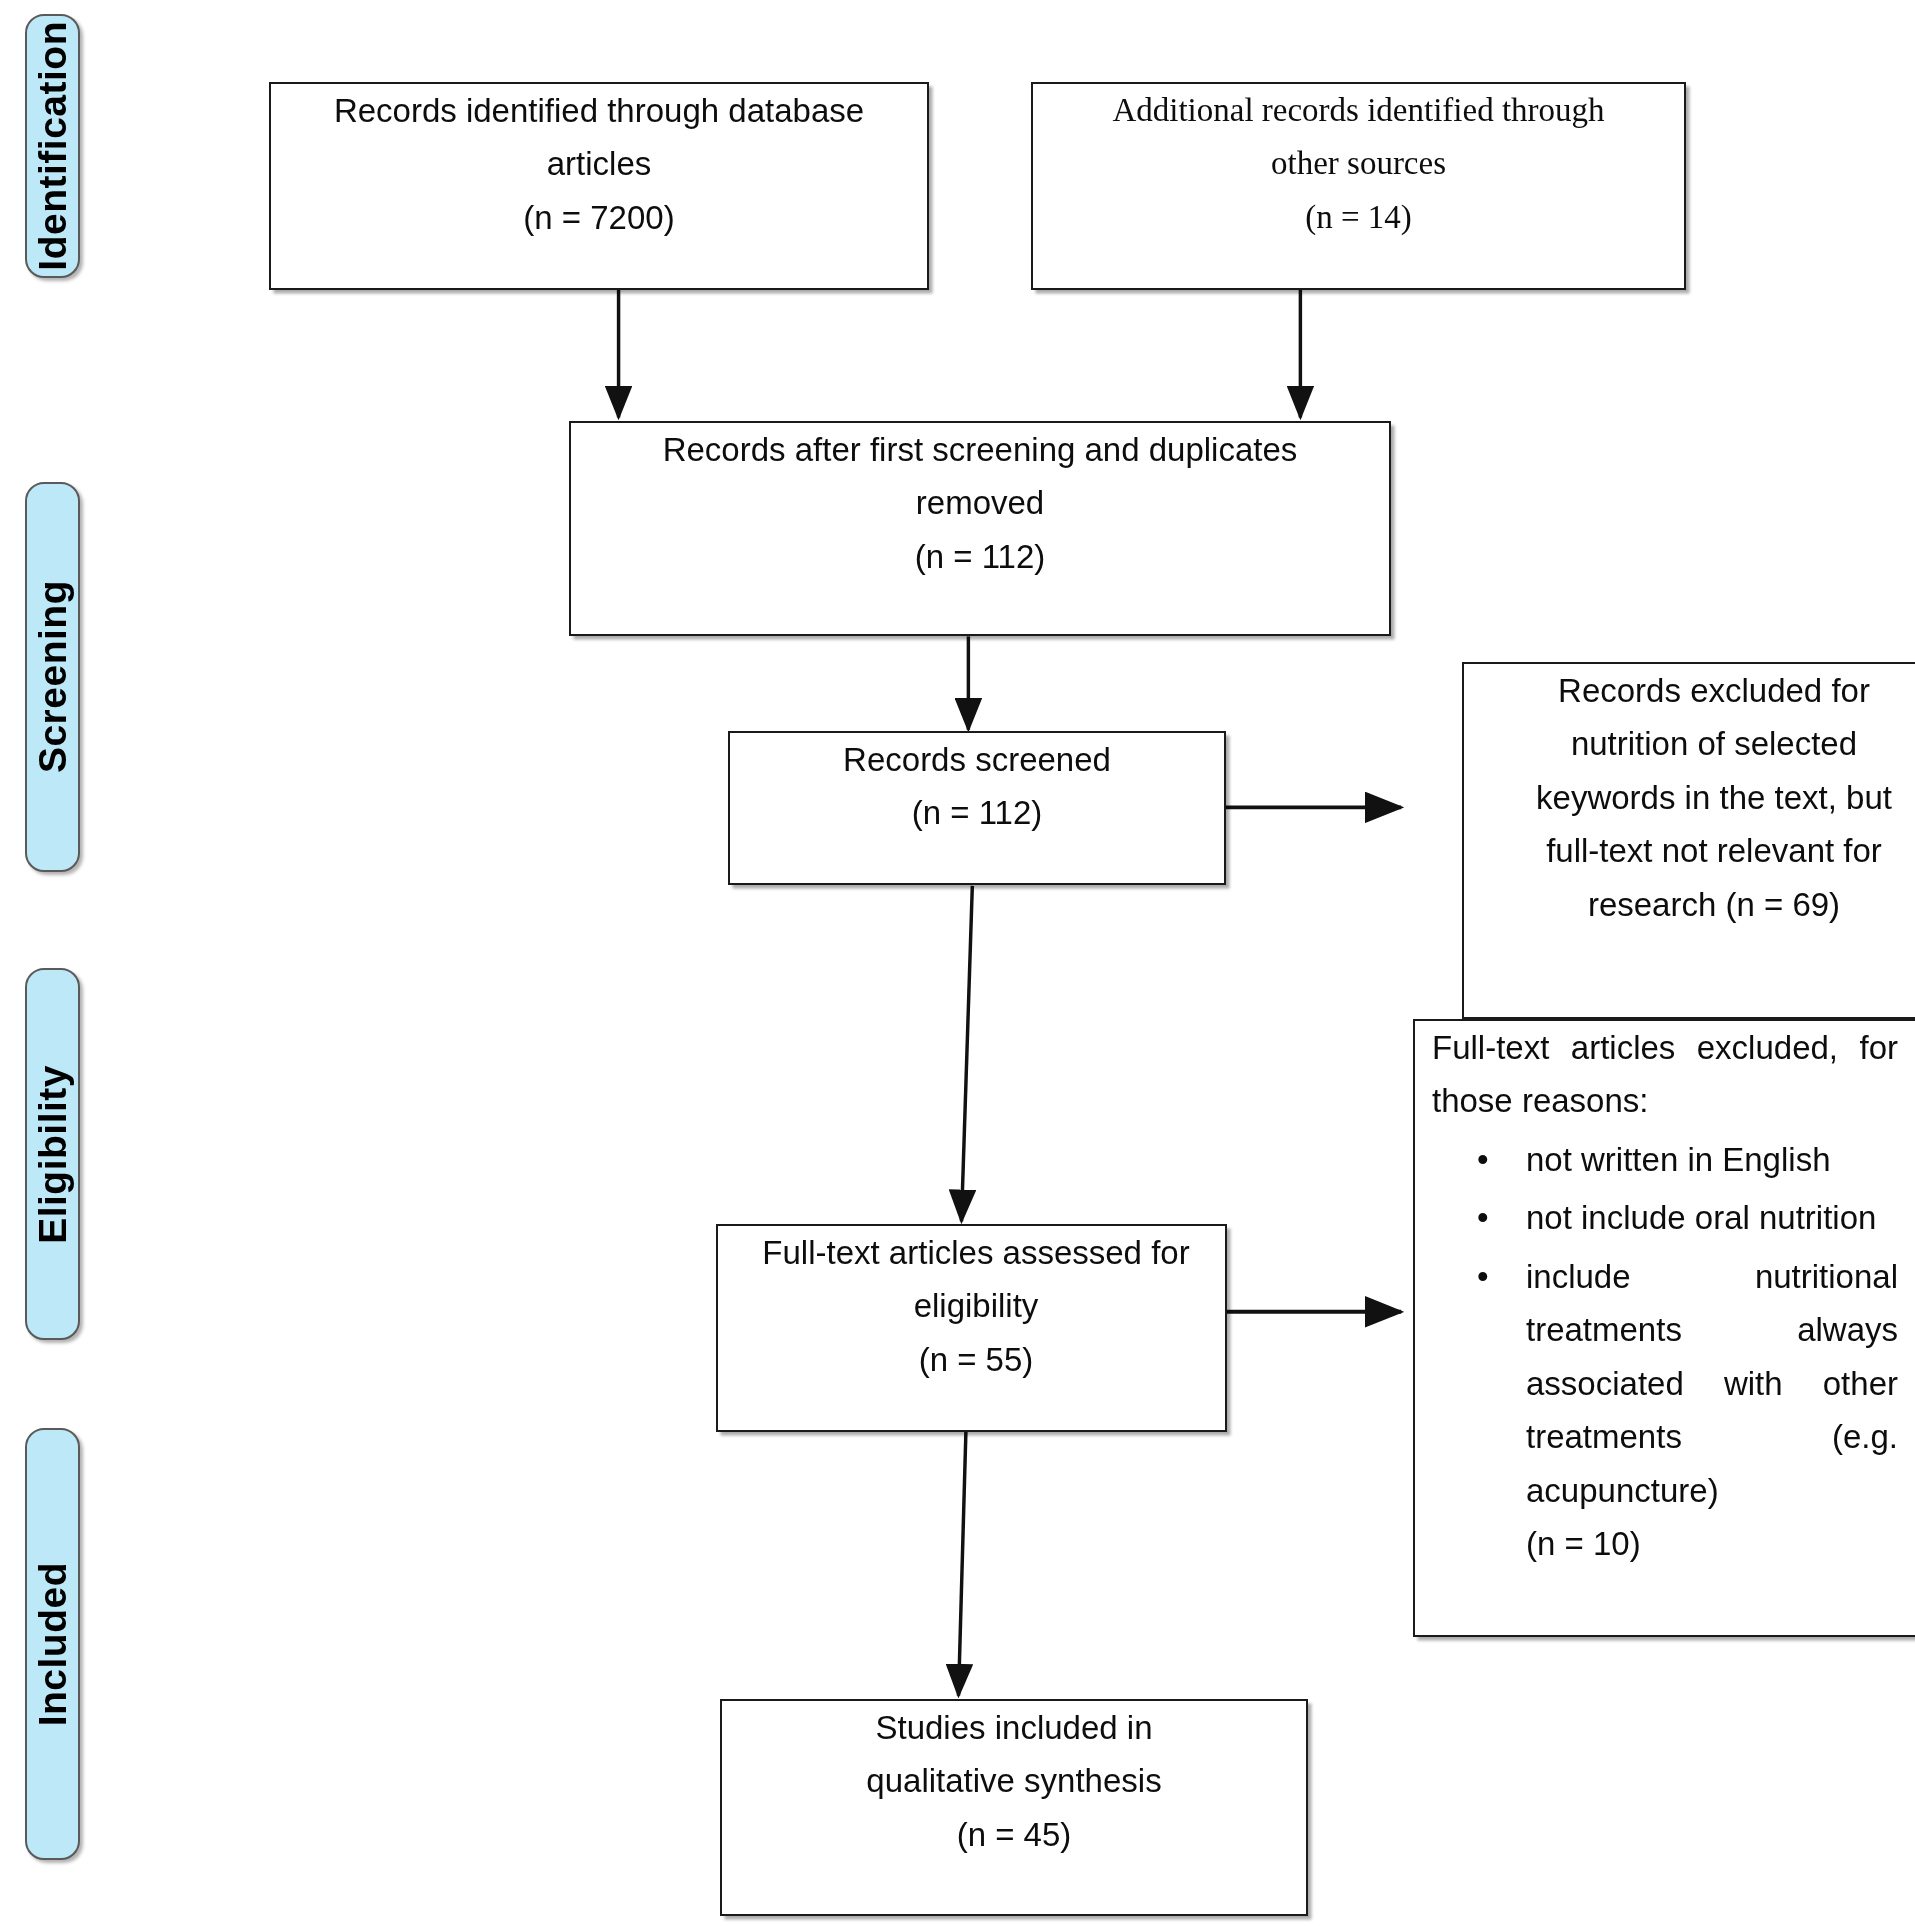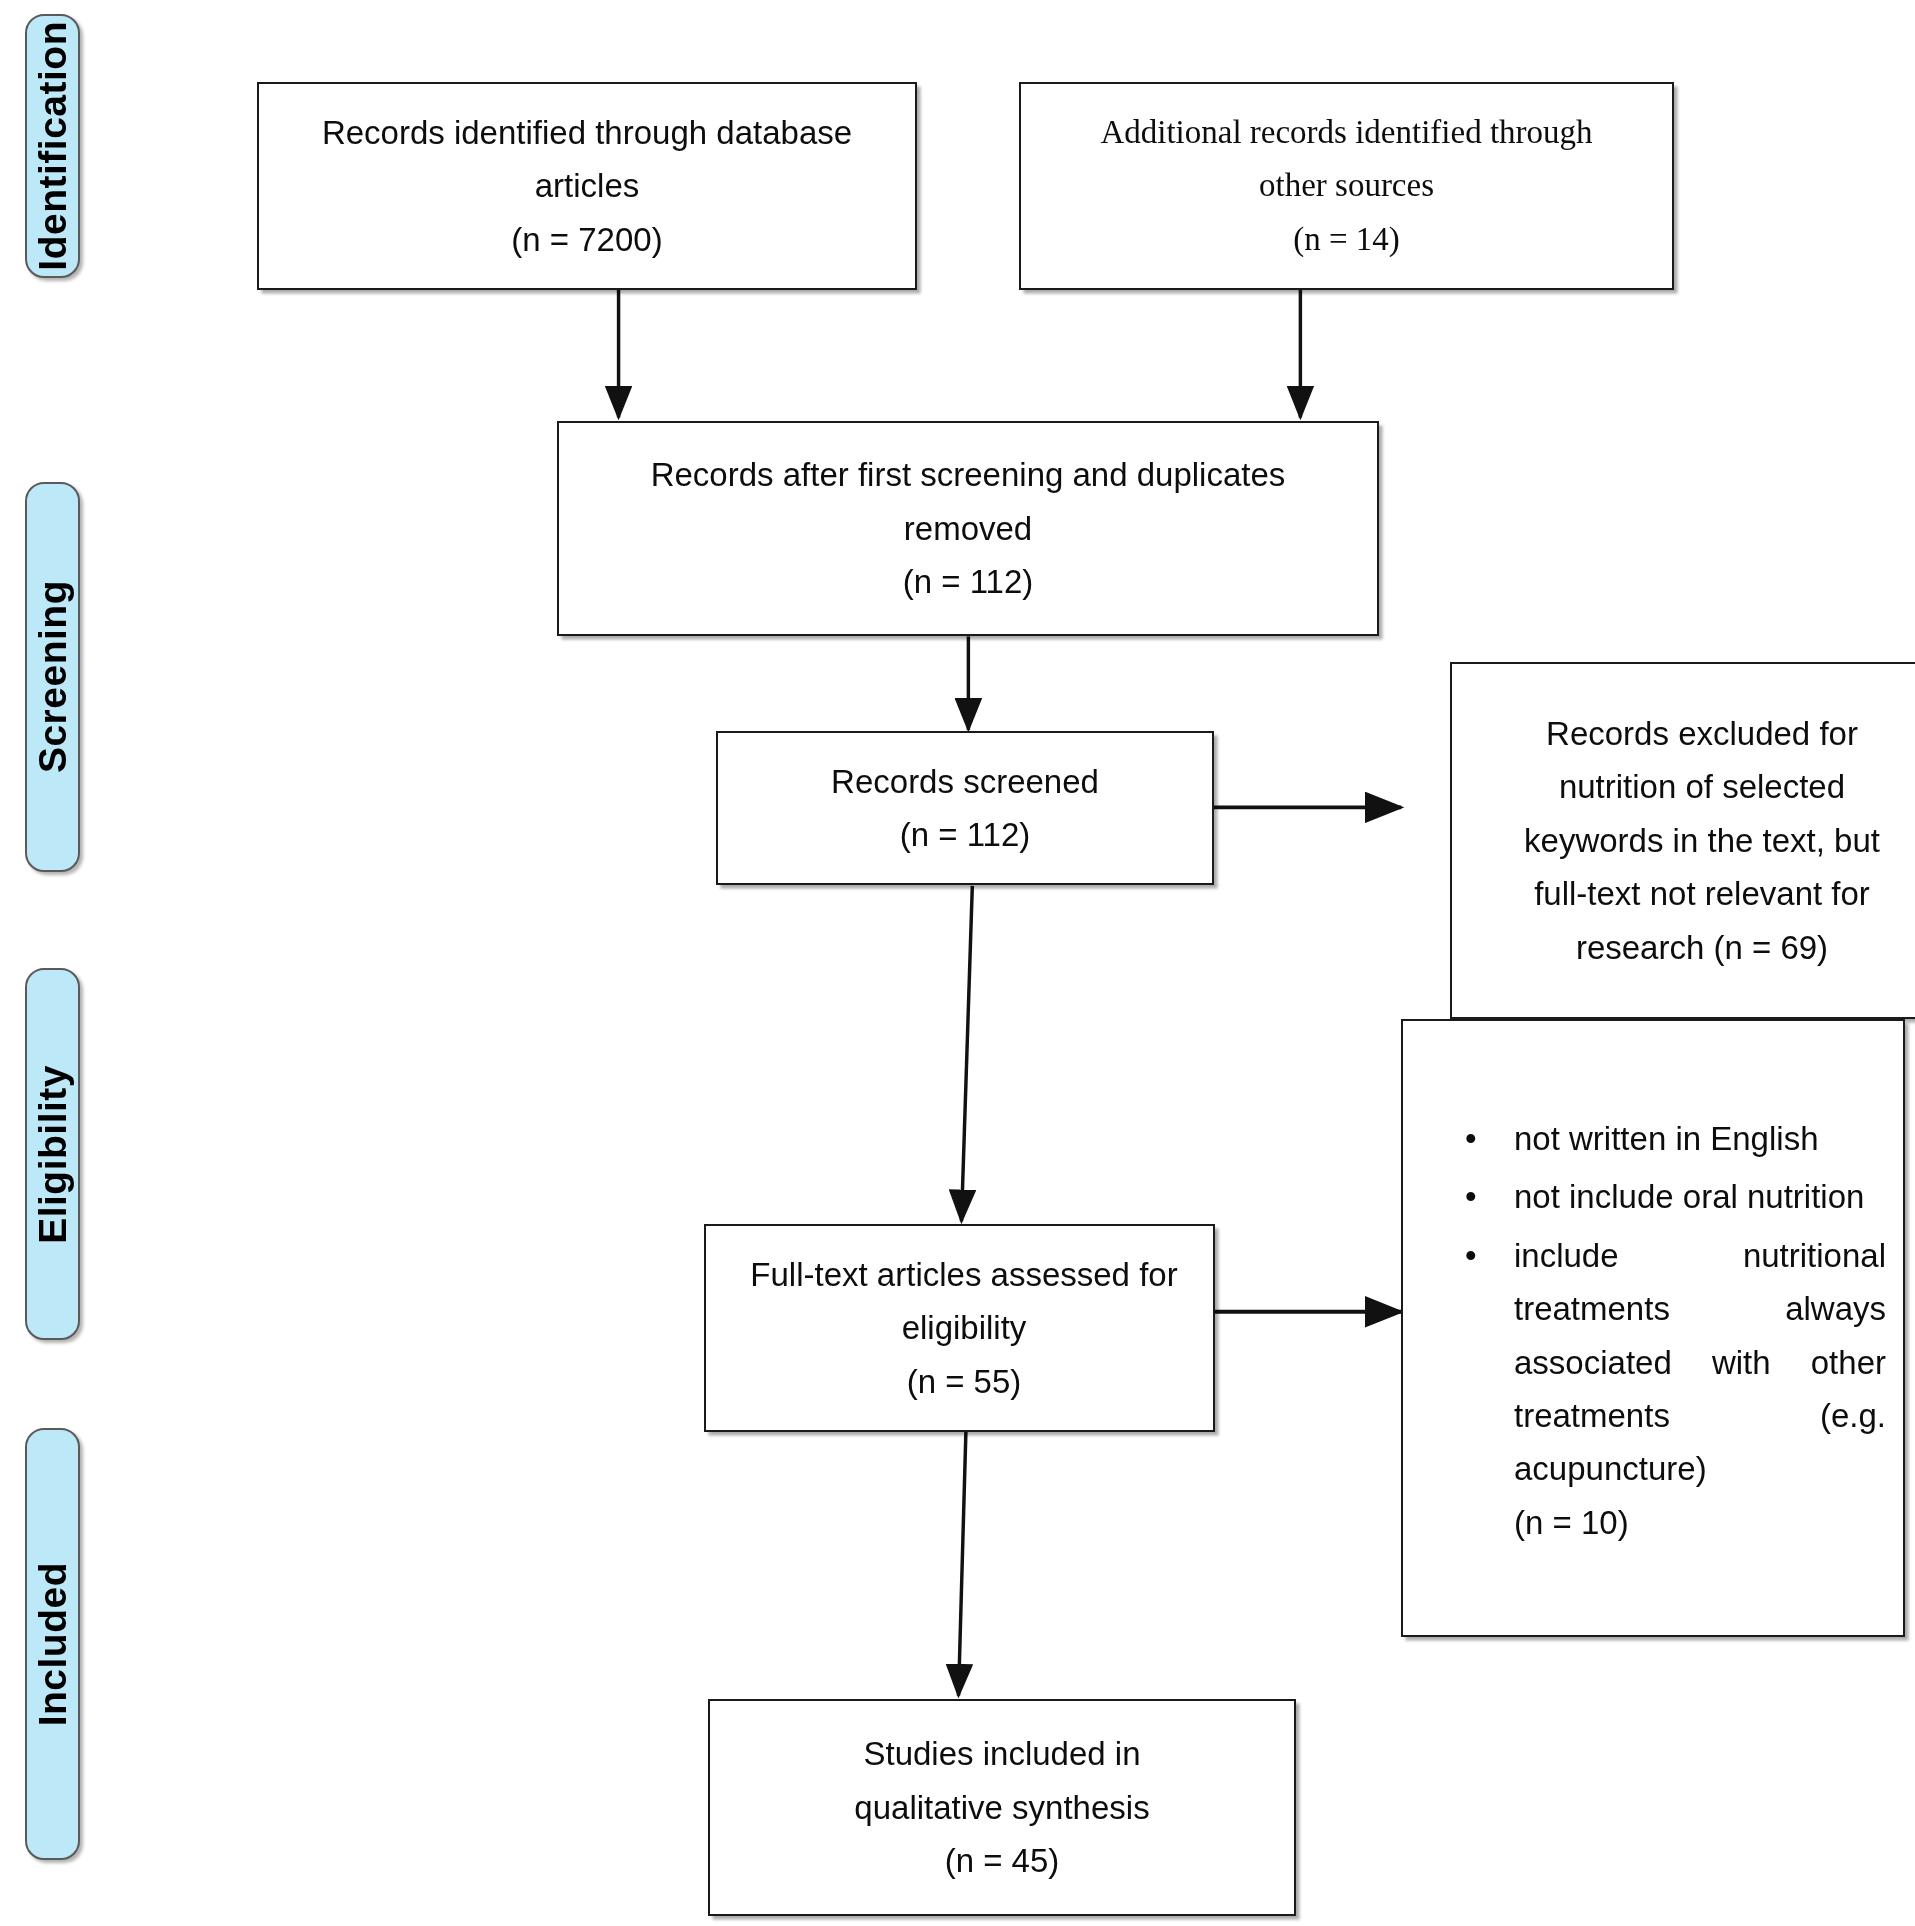--- a/index.html
+++ b/index.html
@@ -42,23 +42,24 @@
     line-height: 1;
   }
 
   
   .flow-box {
     position: absolute;
     background: #ffffff;
     border: 2.5px solid #1a1a1a;
     box-sizing: border-box;
     display: flex;
-    align-items: center;
+    align-items: flex-start;
     justify-content: center;
     box-shadow: 3.5px 3.5px 3px rgba(0,0,0,0.33);
+    margin-left: 12px;
   }
   .flow-box .box-text {
     font-size: 33px;
     line-height: 1.62;
     color: #0d0d0d;
     text-align: center;
     padding: 0 13px;
     width: 100%;
     box-sizing: border-box;
   }
@@ -195,20 +196,21 @@
   <div class="flow-box" style="left:704px; top:1224px; width:511px; height:208px;padding-left:9px;">
     <div class="box-text">
       <div>Full-text articles assessed for</div>
       <div>eligibility</div>
       <div>(n = 55)</div>
     </div>
   </div>
 
   <div class="flow-box left-text" style="left:1401px; top:1019px; width:504px; height:618px;">
     <div class="box-text">
+      <div class="box-head">Full-text articles excluded, for those reasons:</div>
       <ul class="reasons">
         <li>
           <span class="bullet">•</span>
           <span>not written in English</span>
         </li>
         <li>
           <span class="bullet">•</span>
           <span>not include oral nutrition</span>
         </li>
         <li>

